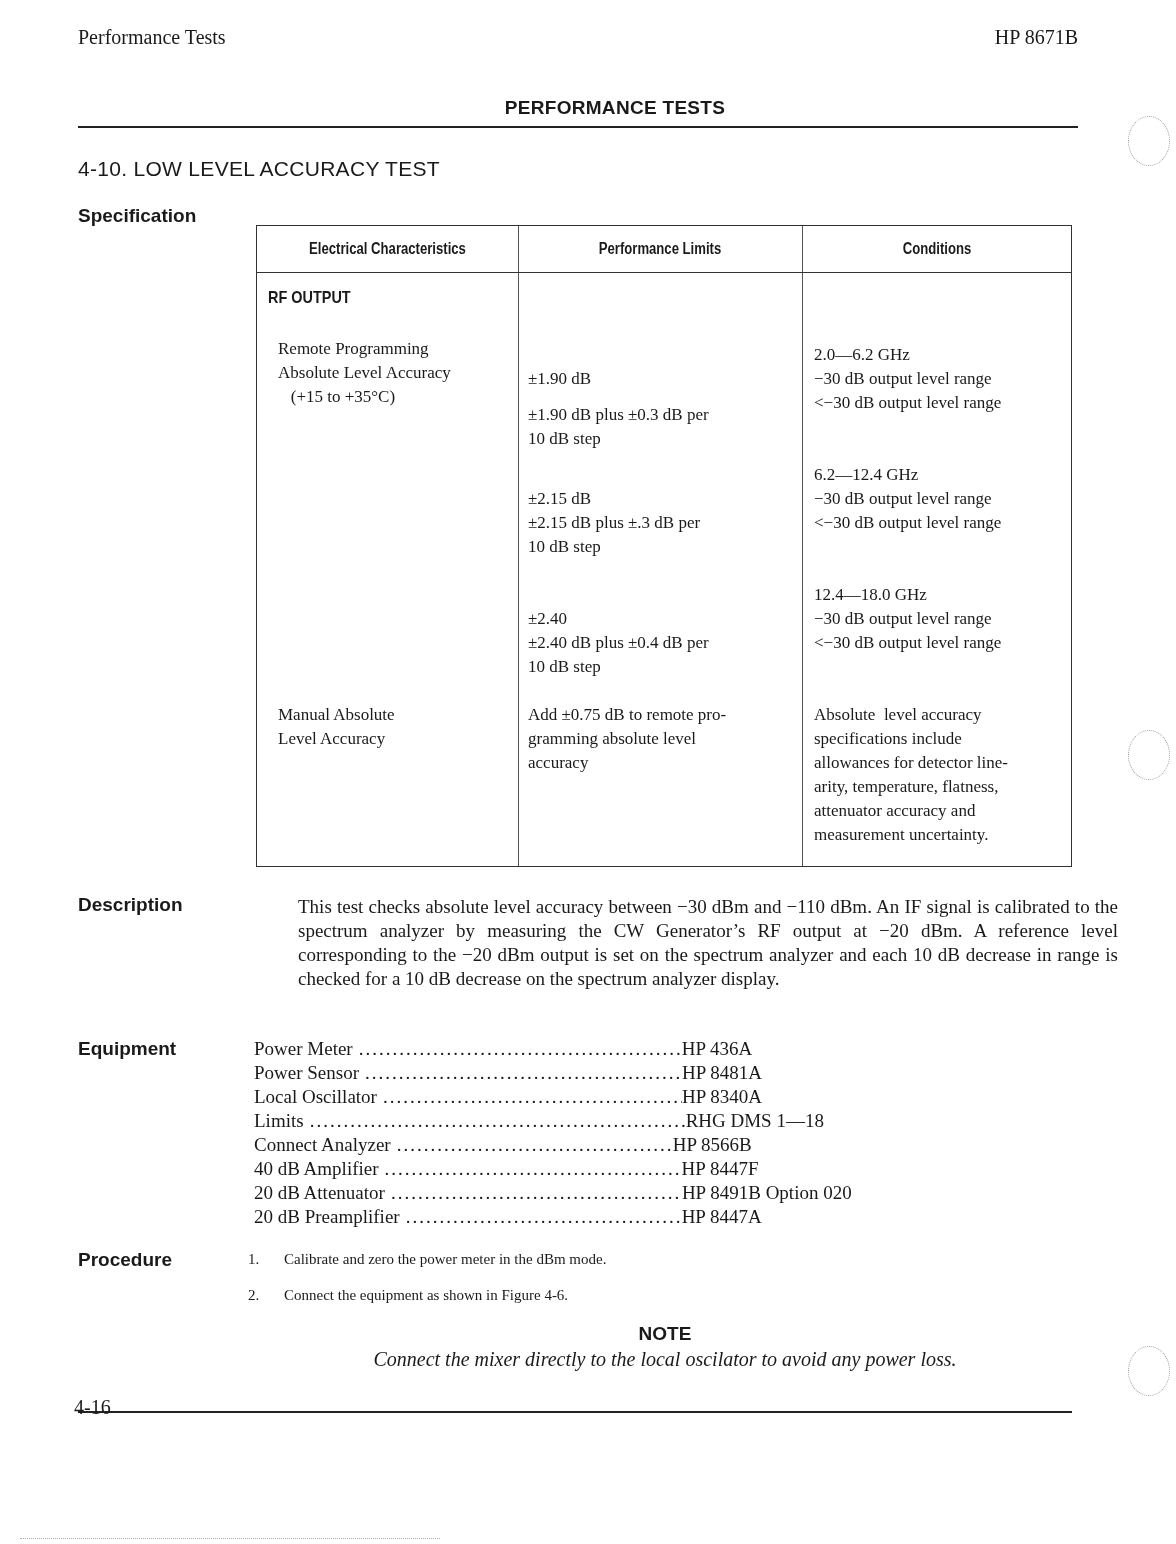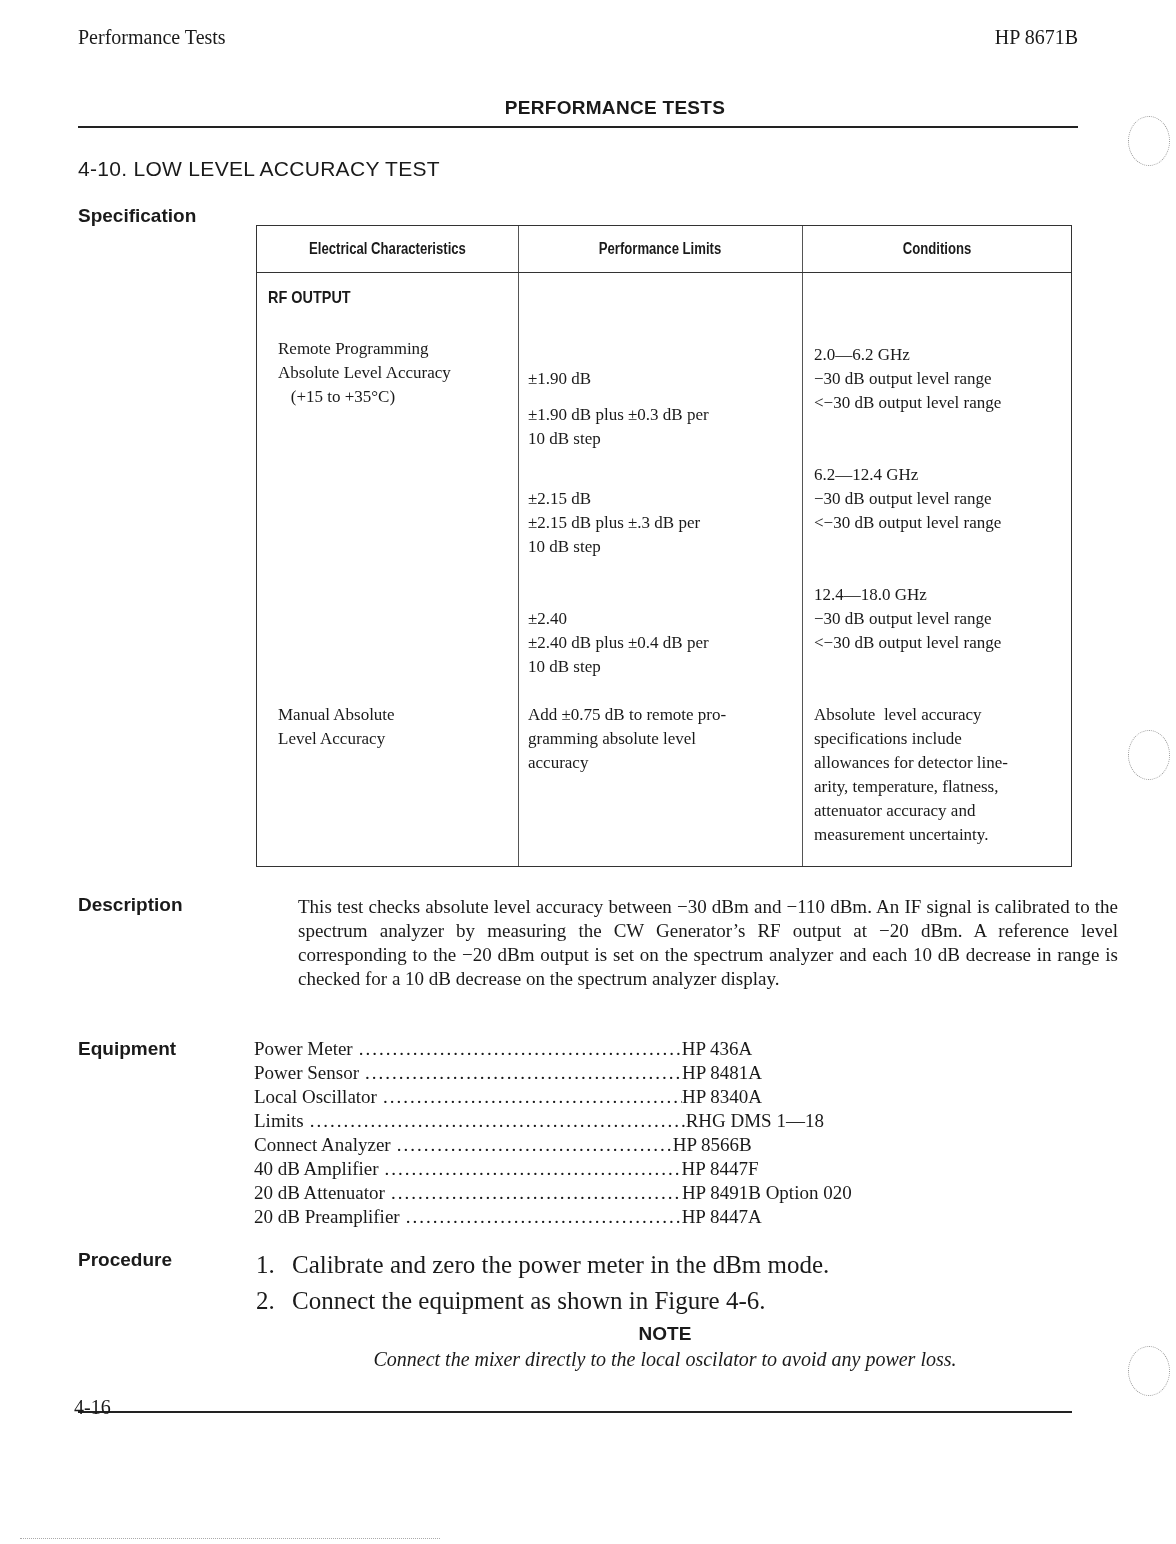--- a/index.html
+++ b/index.html
@@ -34,21 +34,21 @@
 
   .body-text { font-size: 19px; line-height: 24px; }
   .desc { left: 254px; top: 895px; width: 820px; text-align: justify; margin-left: 44px; }
 
   .equip-list { left: 254px; top: 1038px; width: 720px; }
   .equip-row { display: flex; height: 24px; align-items: baseline; font-size: 19px; }
   .equip-name { white-space: nowrap; text-align: right; }
   .equip-dots { flex: 0 0 auto; overflow: hidden; white-space: nowrap; letter-spacing: 2px; }
   .equip-model { white-space: nowrap; font-family: Liberation Serif, serif; }
 
-  .step { left: 256px; font-size: 25px; }
+  .step { left: 248px; font-size: 15px; }
   .step .num { display: inline-block; width: 36px; }
   .note-title { left: 0; width: 1330px; top: 1323px; text-align: center; font-size: 19px; font-weight: bold; }
   .note-text { left: 0; width: 1330px; top: 1348px; text-align: center; font-size: 20px; font-style: italic; }
 
   .rule-bottom { left: 78px; width: 994px; top: 1411px; border-top: 2.5px solid #222; }
   .page-number { left: 74px; top: 1396px; font-size: 20px; }
 
   .punch-hole { width: 40px; height: 48px; border: 1px dotted #999; border-radius: 50%; }
   .scan-dots { left: 20px; top: 1538px; width: 420px; border-top: 1px dotted #aaa; }
 </style>

